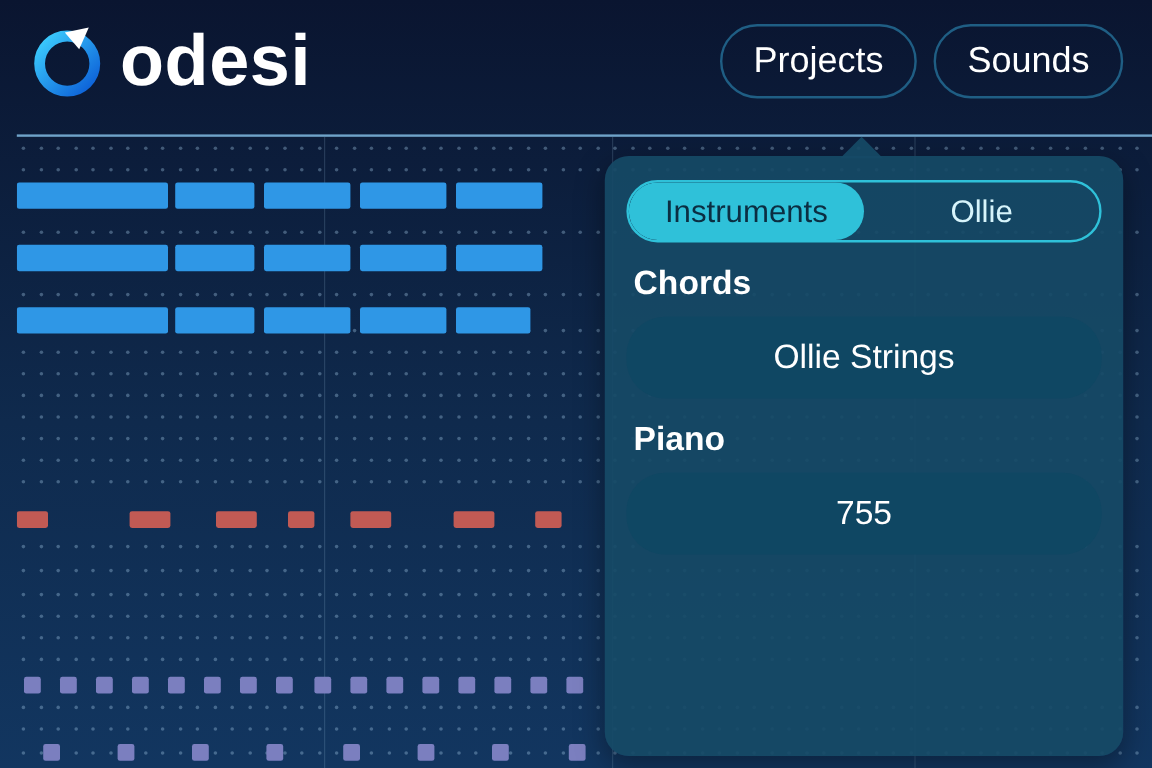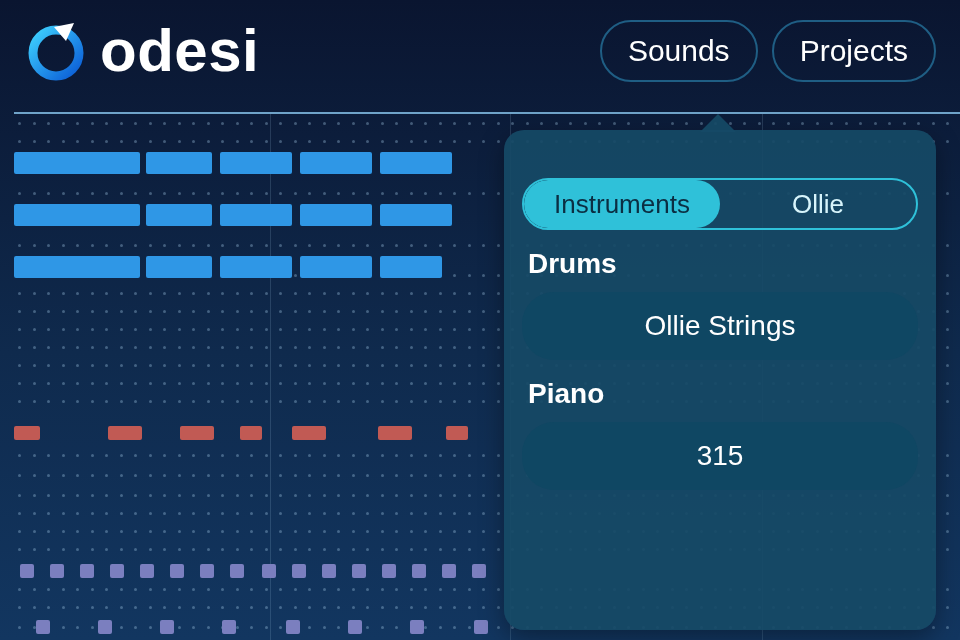--- a/index.html
+++ b/index.html
@@ -112,21 +112,20 @@
     border-right: 18px solid transparent;
     border-bottom: 18px solid rgba(22,74,102,0.92);
   }
   .seg {
     display: flex;
     border: 2px solid #2fc1d9;
     border-radius: 30px;
     overflow: hidden;
     height: 52px;
     margin-bottom: 18px;
-    margin-top: 28px;
   }
   .seg button {
     flex: 1;
     border: none;
     background: transparent;
     color: #d7f4fb;
     font-size: 26px;
     font-weight: 400;
     cursor: pointer;
   }
@@ -164,22 +163,22 @@
           <stop offset="0%" stop-color="#3ed1ff"></stop>
           <stop offset="100%" stop-color="#0a5bd6"></stop>
         </linearGradient>
       </defs>
       <circle cx="32" cy="34" r="23" fill="none" stroke="url(#ringg)" stroke-width="9"></circle>
       <path d="M30 8 L50 4 L42 22 Z" fill="#ffffff"></path>
     </svg>
     <span class="logo-text">odesi</span>
   </div>
   <div class="header-buttons">
+    <button class="pill-btn">Projects</button>
     <button class="pill-btn">Sounds</button>
-    <button class="pill-btn">Projects</button>
   </div>
 </div>
 
 <div class="sequencer">
   <div class="grid-layer">
     <div class="dot-bar-lines" id="bar-lines">
         <div class="bar-line" style="left: 256px;"></div>
         <div class="bar-line" style="left: 496px;"></div>
         <div class="bar-line" style="left: 748px;"></div>
       </div>
@@ -1642,19 +1641,19 @@
       </div>
   </div>
 </div>
 
 <div class="panel">
   <div class="seg">
     <button class="active">Instruments</button>
     <button>Ollie</button>
   </div>
 
-  <div class="section-label">Drums</div>
+  <div class="section-label">Chords</div>
   <div class="option">Ollie Strings</div>
 
   <div class="section-label">Piano</div>
 
-  <div class="option">315</div>
+  <div class="option">755</div>
 </div>
 
 </body></html>

